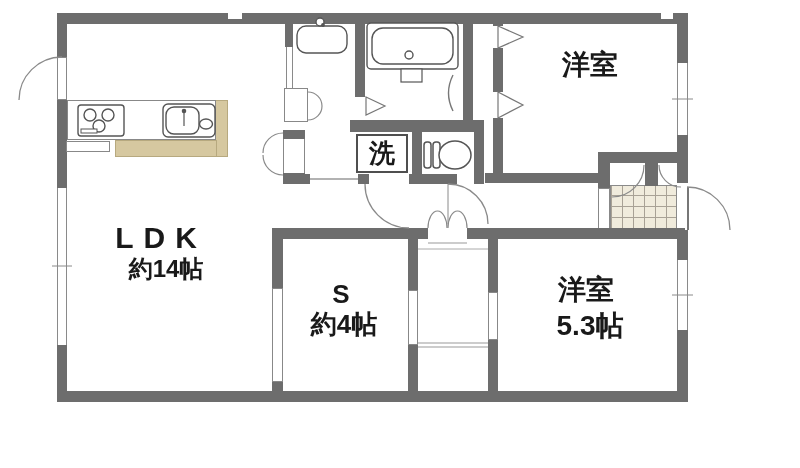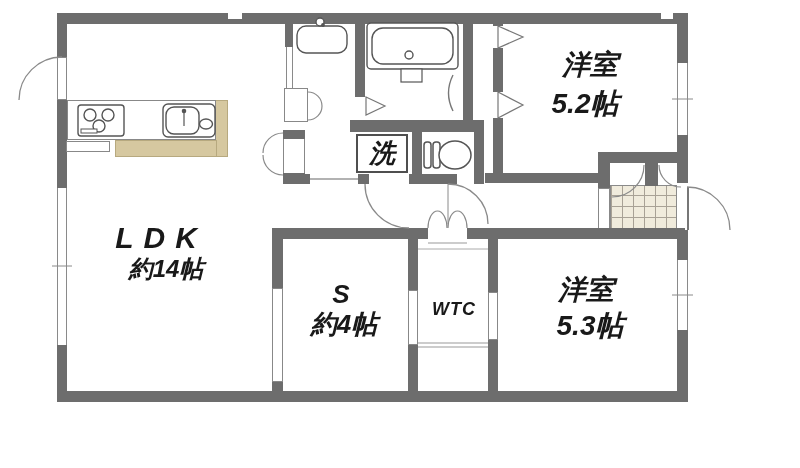--- a/index.html
+++ b/index.html
@@ -2,21 +2,21 @@
 <html><head>
 <meta charset="utf-8">
 <style>
   html,body{margin:0;padding:0;background:#fff;}
   .plan{position:relative;width:800px;height:468px;background:#fff;overflow:hidden;
         font-family:"Liberation Sans","DejaVu Sans",sans-serif;}
   .w{position:absolute;background:#6d6d6d;}
   .notch{position:absolute;background:#fff;}
   .win{position:absolute;background:#fff;border-left:1px solid #8a8a8a;border-right:1px solid #8a8a8a;box-sizing:border-box;}
   .panel{position:absolute;background:#fff;border:1px solid #888;box-sizing:border-box;}
-  .lbl{position:absolute;color:#191919;font-weight:800;text-align:center;line-height:1.05;white-space:nowrap;font-style:italic;}
+  .lbl{position:absolute;color:#191919;font-weight:800;text-align:center;line-height:1.05;white-space:nowrap;}
   .beige{position:absolute;background:#d6c8a0;border:1px solid #b7a97f;box-sizing:border-box;}
   .tile{position:absolute;background:#f0ebdc;border:1px solid #8a8a8a;box-sizing:border-box;
         background-image:repeating-linear-gradient(0deg,#a8a195 0,#a8a195 1px,transparent 1px,transparent 11px),
                          repeating-linear-gradient(90deg,#a8a195 0,#a8a195 1px,transparent 1px,transparent 11px);}
   .laundrybox{position:absolute;border:2px solid #4f4f4f;background:#fff;display:flex;align-items:center;justify-content:center;box-sizing:border-box;}
   svg.overlay{position:absolute;left:0;top:0;pointer-events:none;}
 </style>
 </head>
 <body>
 
@@ -83,26 +83,24 @@
   <div class="w" style="left:283px;top:130px;width:22px;height:9px"></div>
   <div class="w" style="left:283px;top:173px;width:22px;height:9px"></div>
 
   <div class="laundrybox" style="left:356px;top:134px;width:52px;height:39px">
     <span class="lbl" style="position:static;font-size:26px">洗</span>
   </div>
 
   <div class="lbl" style="left:71px;top:222px;width:180px;font-size:30px;letter-spacing:10px">LDK</div>
   <div class="lbl" style="left:76px;top:256px;width:180px;font-size:24px">約14帖</div>
   <div class="lbl" style="left:530px;top:50px;width:120px;font-size:28px">洋室</div>
-  <div class="lbl" style="left:525px;top:89px;width:120px;font-size:28px">5.2帖</div>
   <div class="lbl" style="left:526px;top:275px;width:120px;font-size:28px">洋室</div>
   <div class="lbl" style="left:530px;top:311px;width:120px;font-size:28px">5.3帖</div>
   <div class="lbl" style="left:311px;top:281px;width:60px;font-size:26px">S</div>
   <div class="lbl" style="left:284px;top:311px;width:120px;font-size:26px">約4帖</div>
-  <div class="lbl" style="left:414px;top:300px;width:80px;font-size:18px;letter-spacing:1px">WTC</div>
 
   <svg class="overlay" width="800" height="468" viewBox="0 0 800 468">
 
     <g>
       <path d="M62,57 A43,43 0 0 0 19,100" fill="none" stroke="#8a8a8a" stroke-width="1.3"></path>
     </g>
 
     <g>
       <line x1="688" y1="187" x2="688" y2="230" stroke="#777" stroke-width="2"></line>
       <path d="M687,187 A43,43 0 0 1 730,230" fill="none" stroke="#8a8a8a" stroke-width="1.3"></path>

